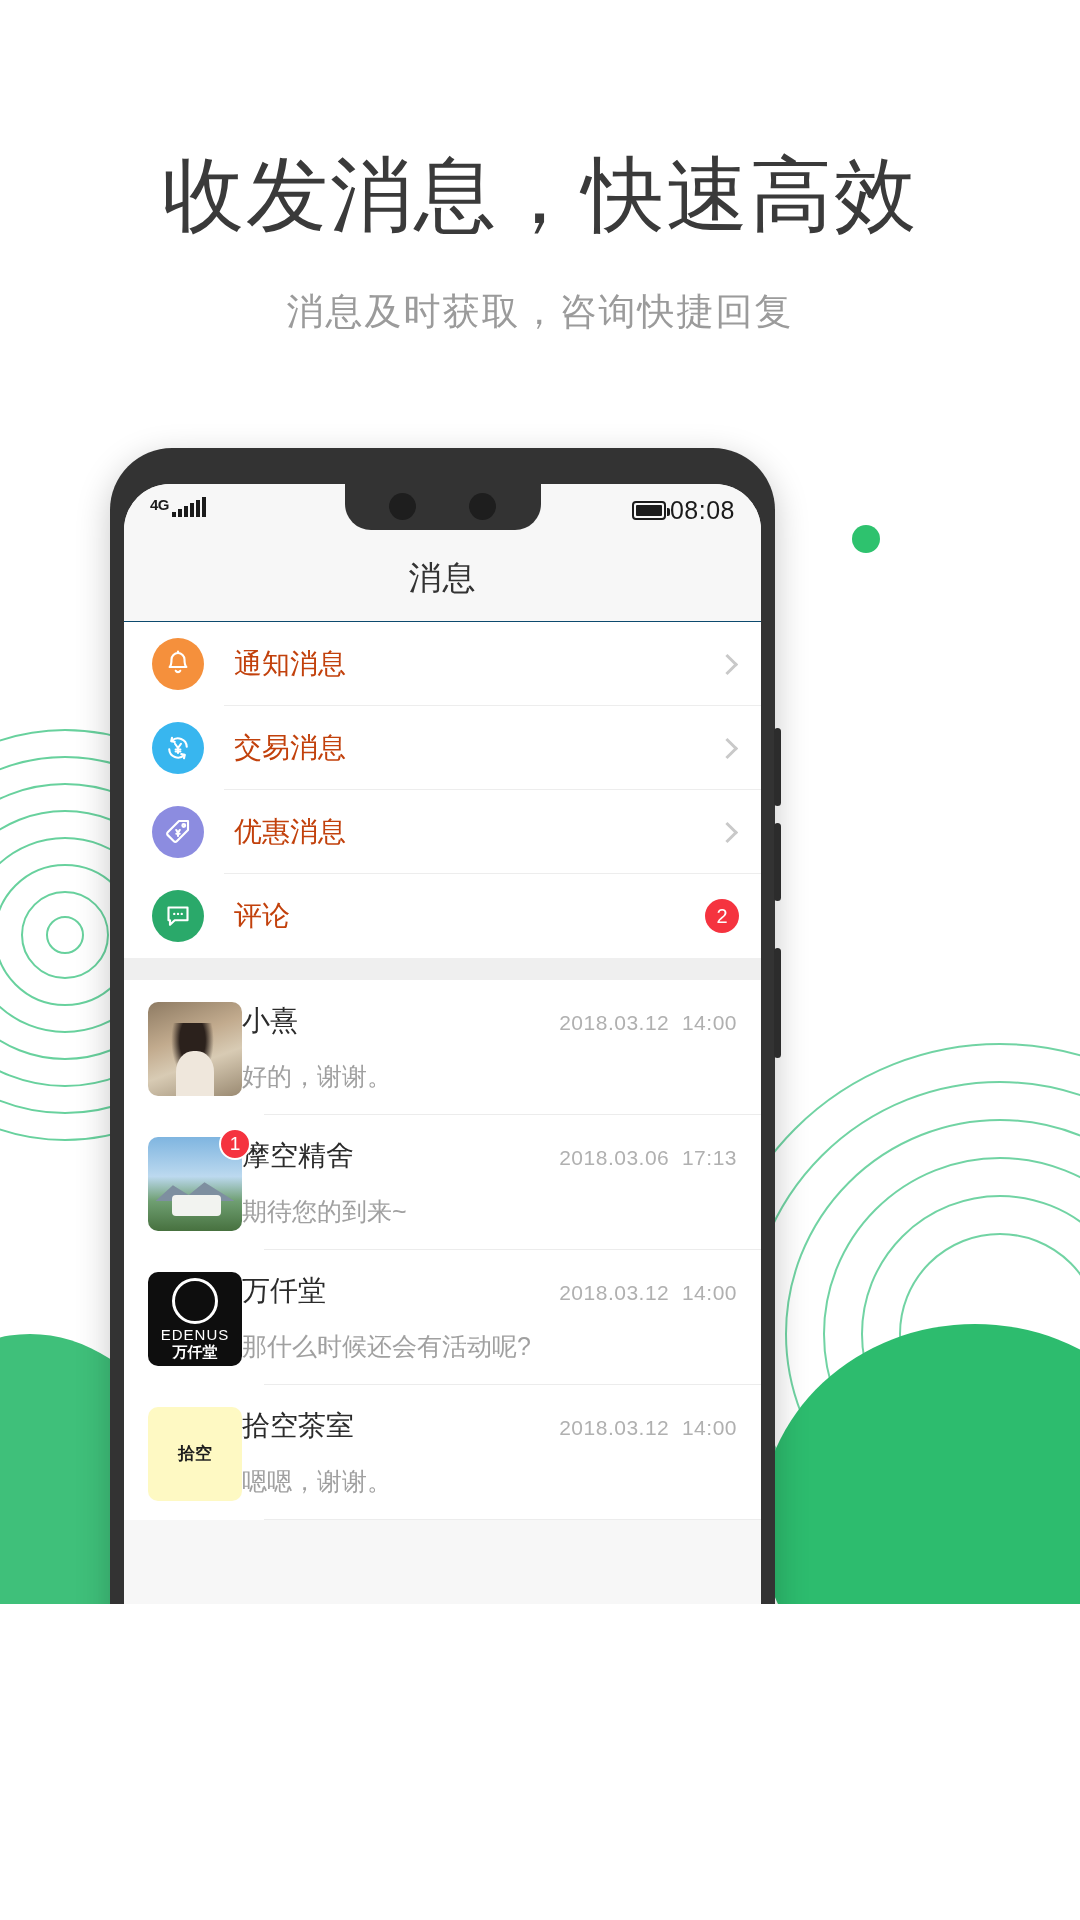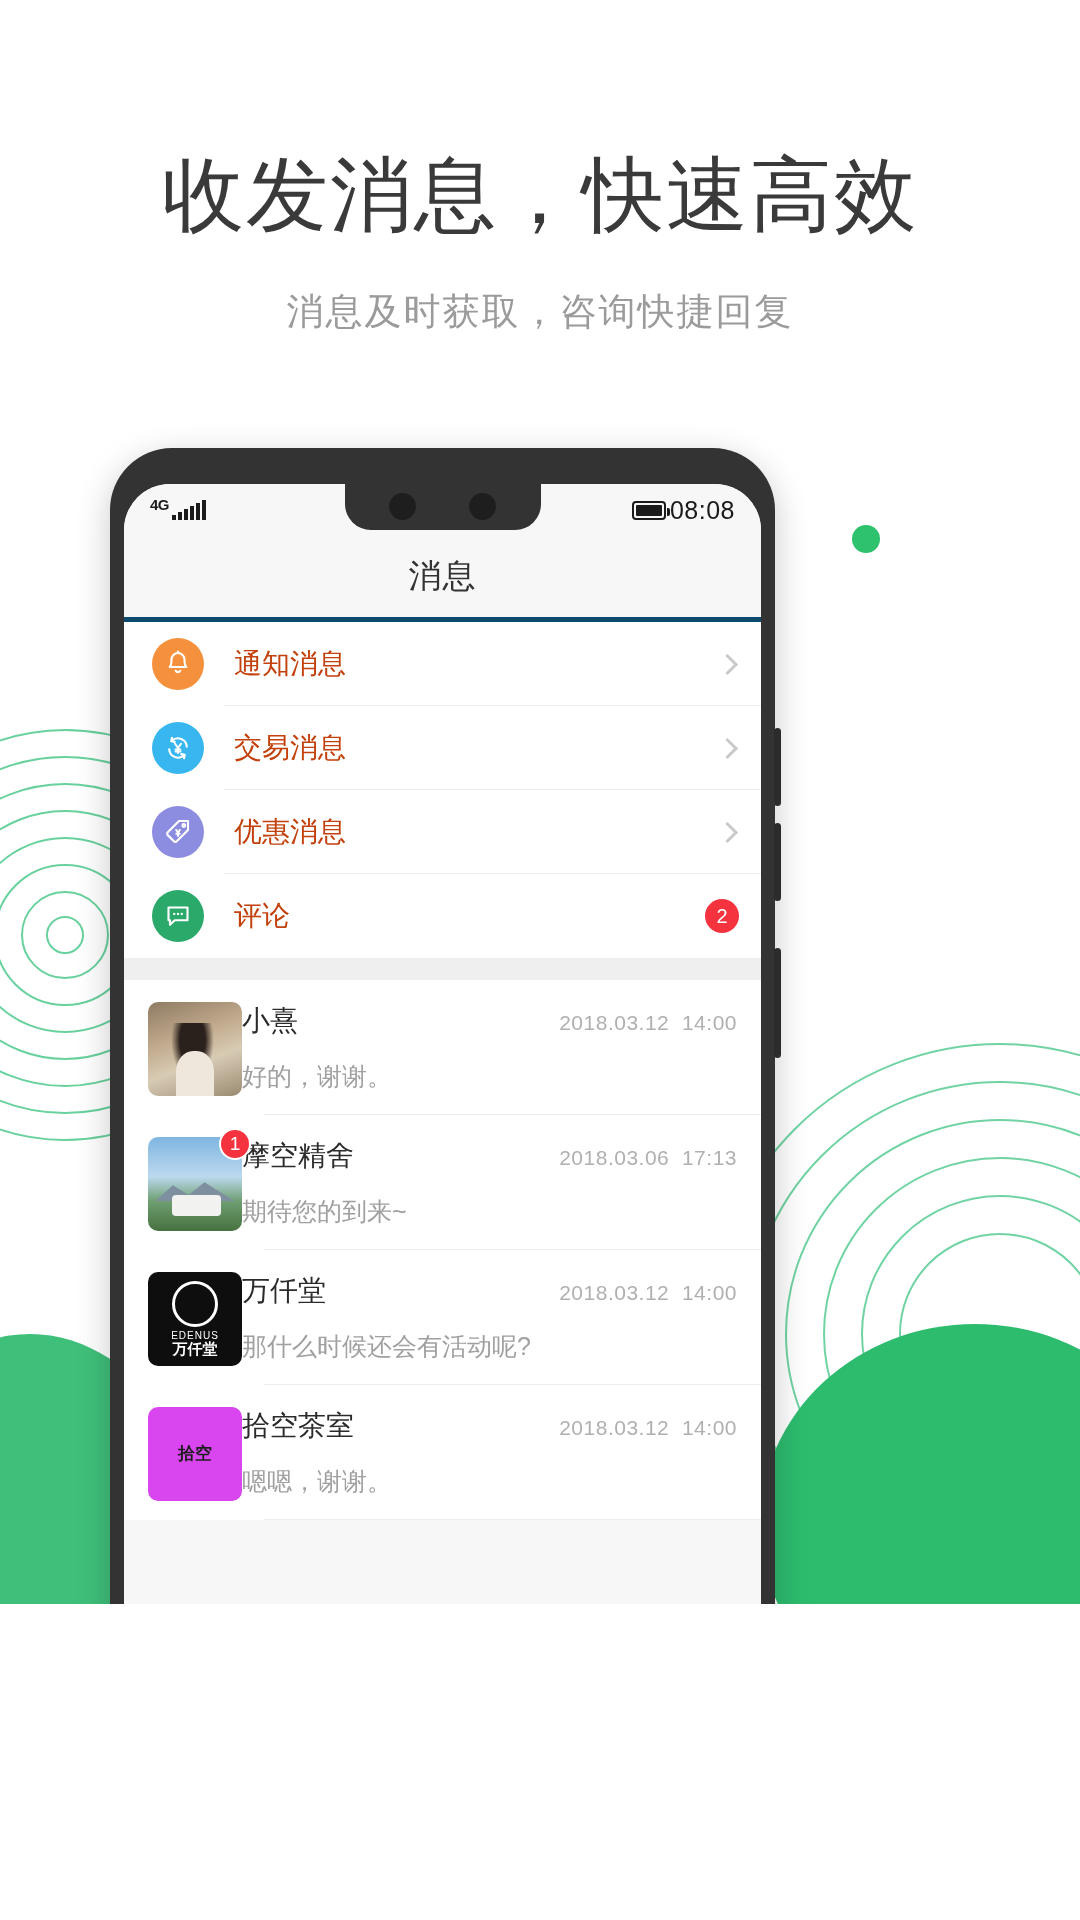--- a/index.html
+++ b/index.html
@@ -71,38 +71,38 @@
   .side-btn.v2 { top: 375px; height: 78px; }
   .side-btn.p  { top: 500px; height: 110px; }
 
   
   .statusbar {
     position: relative; height: 52px;
     display: flex; align-items: center; justify-content: space-between;
     padding: 0 26px; color: #1b1b1b; font-size: 23px;
     background: #f7f7f7;
   }
-  .sb-left { display: flex; align-items: center; gap: 3px; }
+  .sb-left { display: flex; align-items: flex-start; gap: 3px; }
   .sb-4g { font-size: 15px; font-weight: 700; line-height: 1; margin-bottom: 11px; letter-spacing: -.5px;}
   .bars { display: flex; align-items: flex-end; gap: 2.5px; height: 20px; }
   .bars i { display: block; width: 3.5px; background: #1b1b1b; }
   .bars i:nth-child(1){height:5px}.bars i:nth-child(2){height:8px}
   .bars i:nth-child(3){height:11px}.bars i:nth-child(4){height:14px}
   .bars i:nth-child(5){height:17px}.bars i:nth-child(6){height:20px}
   .sb-right { display: flex; align-items: center; gap: 4px; }
   .batt { position: relative; width: 34px; height: 19px; border: 2.5px solid #1b1b1b; border-radius: 4px; }
   .batt::after { content:""; position:absolute; right:-6px; top:5px; width:3px; height:8px; background:#1b1b1b; border-radius:0 2px 2px 0;}
   .batt i { position:absolute; left:2px; top:2px; bottom:2px; width: 88%; background:#1b1b1b; border-radius:1px; }
   .clock { font-size: 25px; letter-spacing: .5px; }
 
   
   .navbar {
     height: 86px; background: #f7f7f7;
     display: flex; align-items: center; justify-content: center;
-    border-bottom: 5px solid #0c4a6e;
+    border-bottom: 1px solid #0c4a6e;
   }
   .navbar .title { font-size: 33px; color: #333; letter-spacing: 1px; }
 
   
   .cat-list { background: #fff; }
   .cat-row {
     display: flex; align-items: center; height: 84px;
     padding-left: 28px; position: relative;
   }
   .cat-row .divider {
@@ -155,23 +155,23 @@
       background: radial-gradient(ellipse at 50% 30%, #2b211c 0 42%, rgba(43,33,28,0) 70%); }
   .av-portrait::after { content:""; position:absolute; left:30%; top:52%; width:40%; height:48%;
       background: #efe7dc; border-radius: 46% 46% 0 0; }
   .av-landscape { background: linear-gradient(180deg,#7fb5e0 0%,#bcd9ef 42%,#6f9f72 68%,#47713f 100%); position: relative; }
   .av-landscape::before { content:""; position:absolute; left:8%; top:46%; width:84%; height:22%;
       background:#7e8fa0; clip-path: polygon(0 100%,22% 24%,42% 72%,62% 10%,100% 100%); }
   .av-landscape::after { content:""; position:absolute; left:26%; top:62%; width:52%; height:22%;
       background:#f2f3f0; border-radius: 4px; }
   .av-dark { background: #0e0e0e; flex-direction: column; }
   .av-dark .ring { width: 46px; height: 46px; border: 3px solid #fff; border-radius: 50%; margin-bottom: 3px; }
-  .av-dark .en { font-size: 10px; letter-spacing: 1px; }
+  .av-dark .en { font-size: 15px; letter-spacing: 1px; }
   .av-dark .cn { font-size: 15px; font-weight: 700; }
-  .av-light { background: #d946ef; color: #1d1d1d; flex-direction: column; }
+  .av-light { background: #fef9c3; color: #1d1d1d; flex-direction: column; }
   .av-light .cn2 { font-size: 17px; font-weight: 700; line-height: 1.2; }
 </style>
 </head>
 <body>
 
 <div id="stage">
 
   <svg class="deco rings-left" viewBox="0 0 430 430">
     <g fill="none" stroke="#4ec98d" stroke-width="2" opacity="0.85">
       <circle cx="215" cy="215" r="205"></circle>

